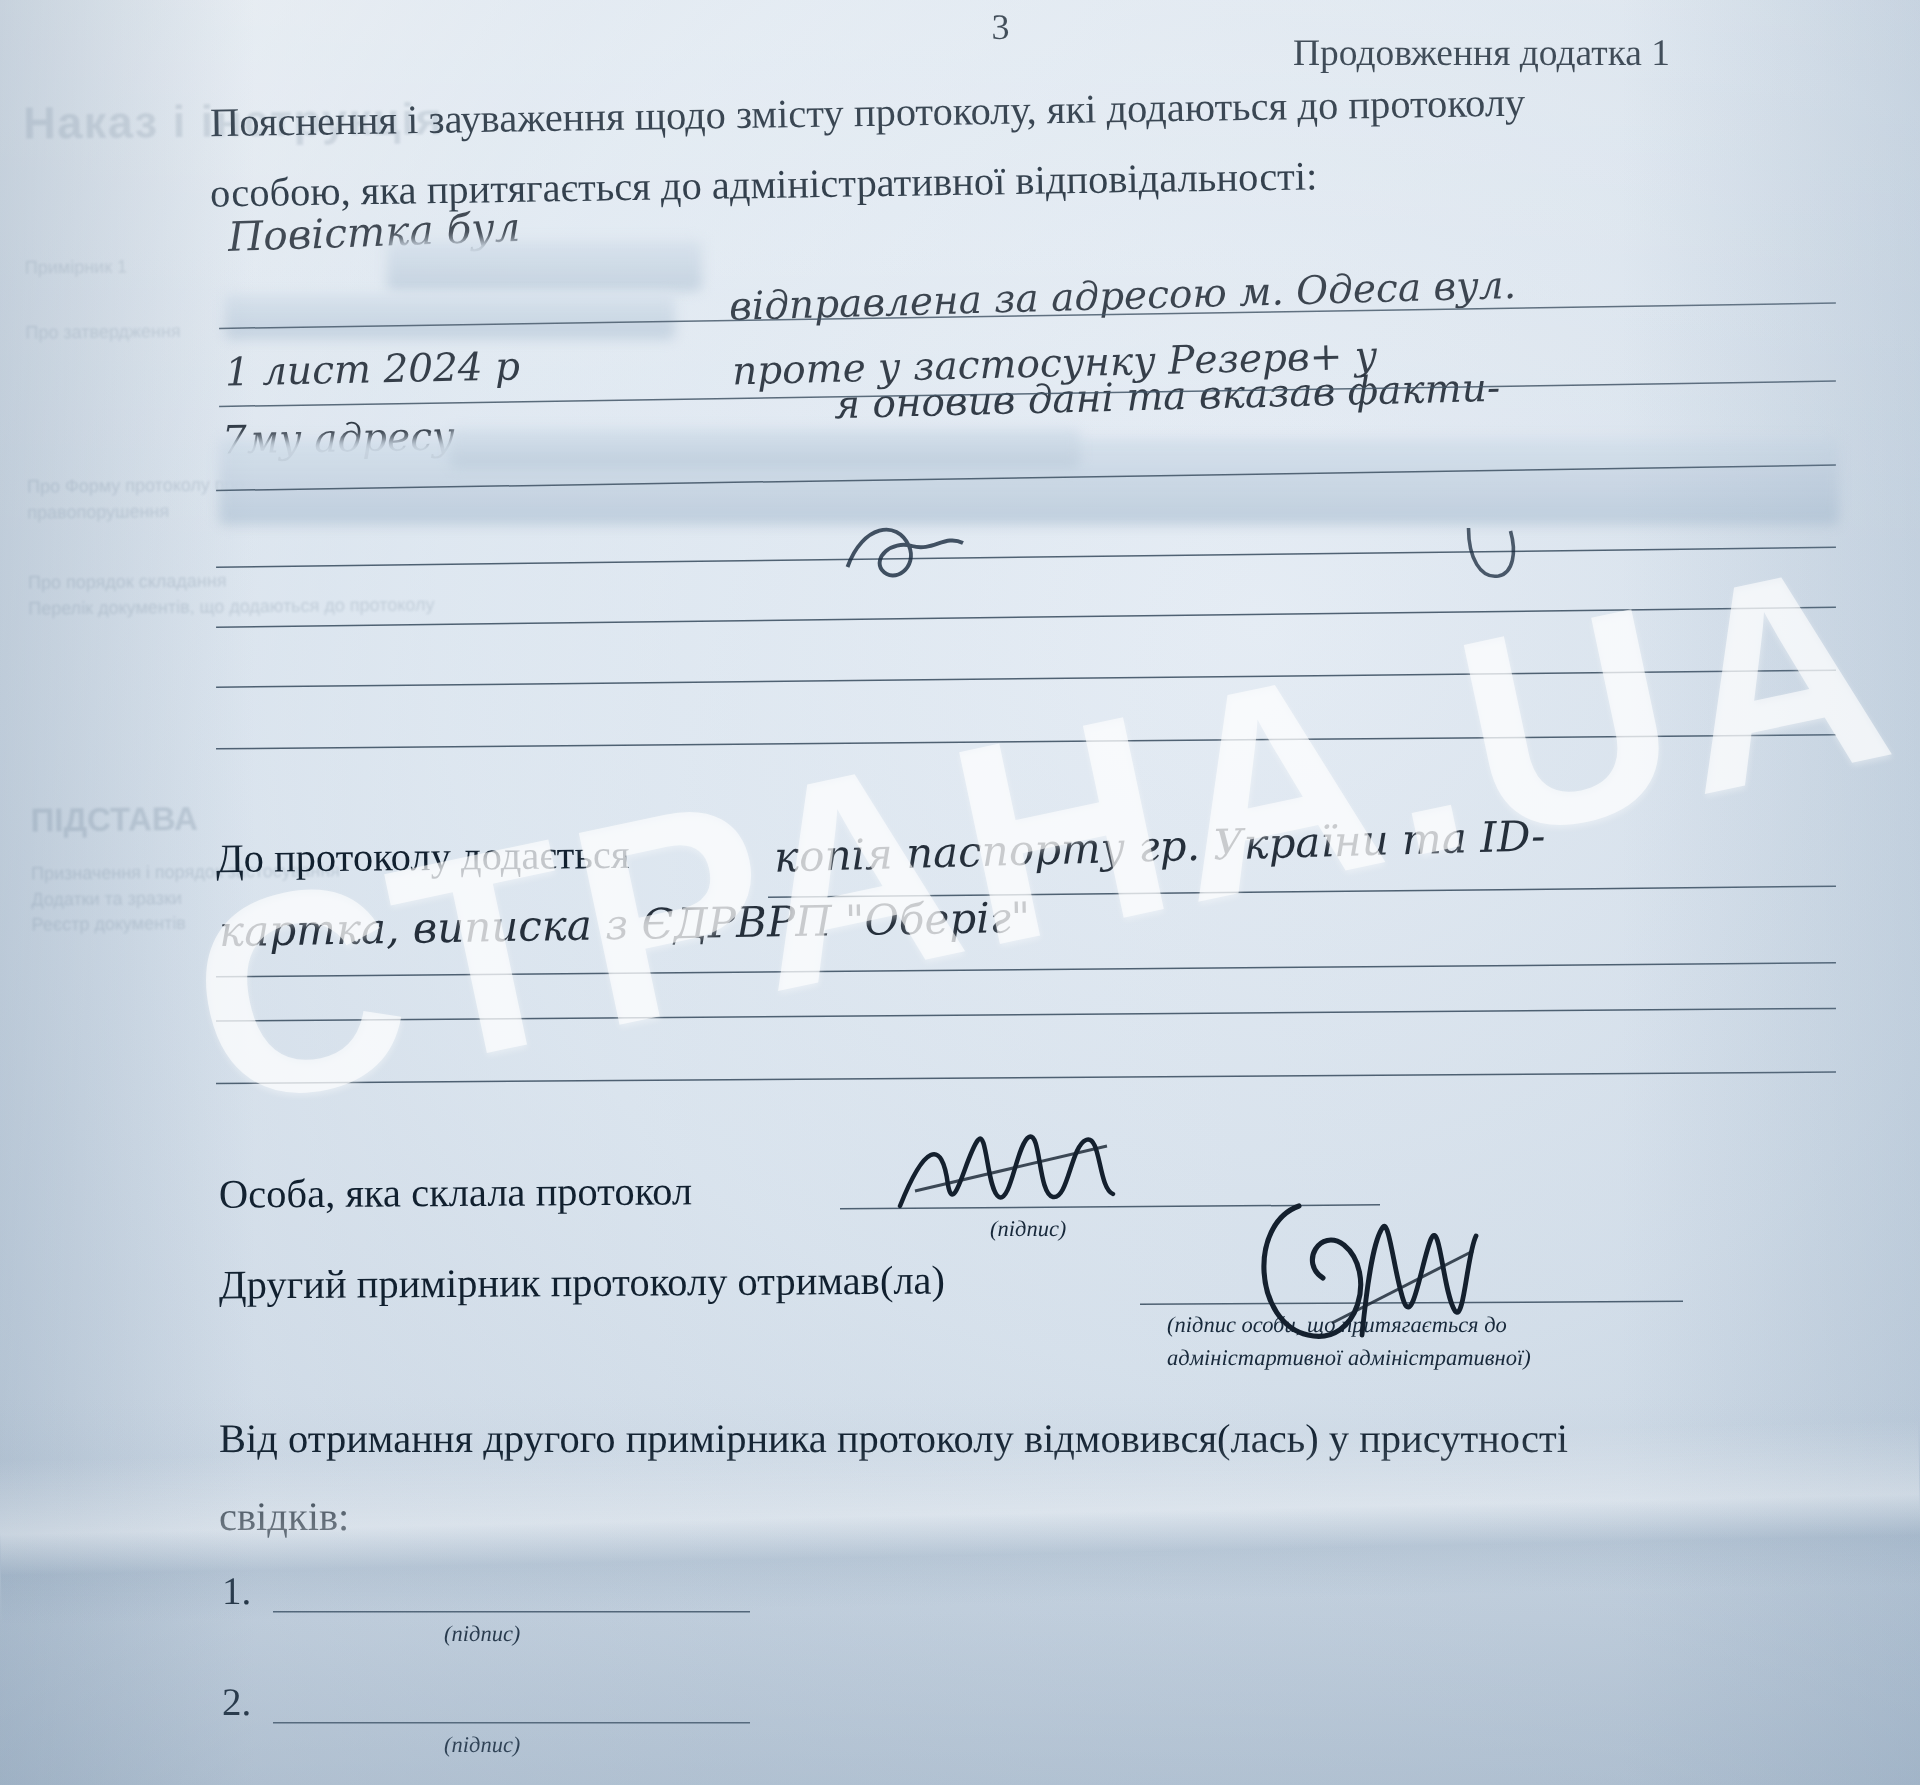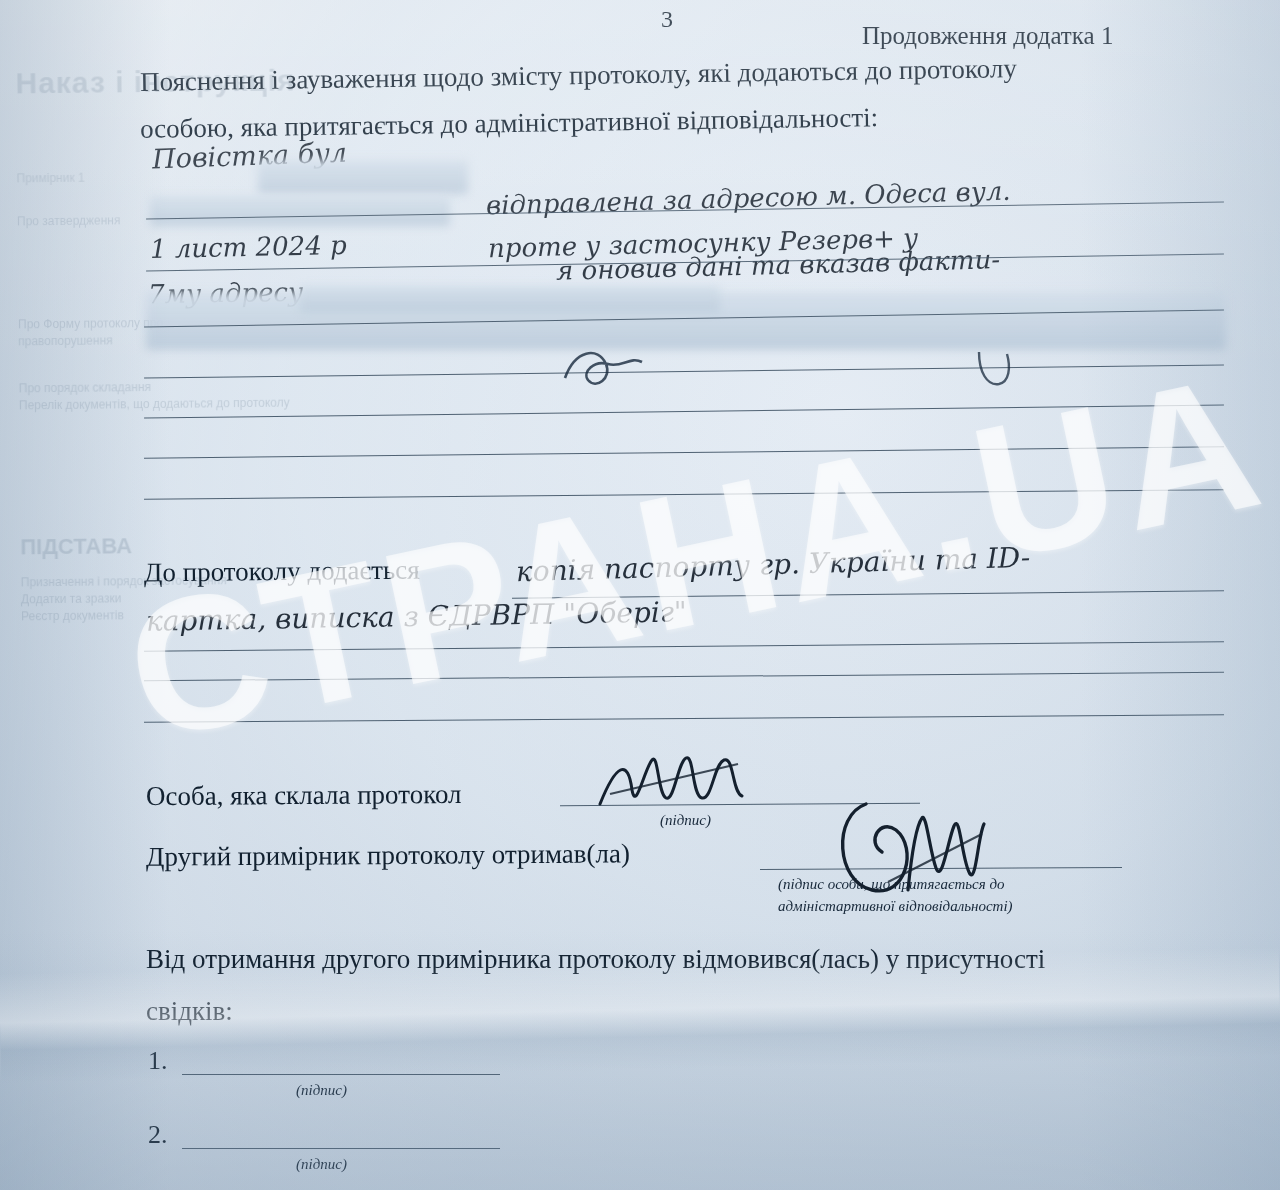--- a/index.html
+++ b/index.html
@@ -205,21 +205,21 @@
 
   <svg class="sig" style="left:592px; top:742px;" width="240" height="76">
     <path d="M8,62 C24,22 36,16 40,48 C44,70 52,28 60,18 C66,10 66,52 74,56 C82,60 86,20 94,16
              C102,12 100,54 110,56 C120,58 122,22 132,18 C142,14 140,50 150,54" fill="none" stroke="#14202e" stroke-width="3" stroke-linecap="round"></path>
     <path d="M18,52 L146,22" fill="none" stroke="#14202e" stroke-width="2" opacity="0.8"></path>
   </svg>
 
   <div class="txt serif" style="left:146px; top:840px; font-size:27px; transform:rotate(-0.4deg);">Другий примірник протоколу отримав(ла)</div>
   <div class="rule" style="left:760px; top:868px; width:362px; transform:rotate(-0.3deg);"></div>
   <div class="caption" style="left:778px; top:876px;">(підпис особи, що притягається до</div>
-  <div class="caption" style="left:778px; top:898px;">адміністартивної відповідальності)</div>
+  <div class="caption" style="left:778px; top:898px;">адміністартивної адміністративної)</div>
 
   <svg class="sig" style="left:826px; top:786px;" width="190" height="130">
     <path d="M40,18 C6,30 10,96 46,104 C80,112 92,62 70,44 C54,32 40,56 56,66" fill="none" stroke="#14202e" stroke-width="3.4" stroke-linecap="round"></path>
     <path d="M82,104 C86,64 90,40 96,32 C100,26 104,66 110,82 C116,98 122,54 128,40
              C134,26 136,76 144,88 C150,96 152,50 158,38" fill="none" stroke="#14202e" stroke-width="3.2" stroke-linecap="round"></path>
     <path d="M62,96 L156,48" fill="none" stroke="#14202e" stroke-width="2" opacity="0.8"></path>
   </svg>
 
   <div class="txt serif" style="left:146px; top:944px; font-size:27px;">Від отримання другого примірника протоколу відмовився(лась) у присутності</div>
   <div class="txt serif" style="left:146px; top:996px; font-size:27px;">свідків:</div>

